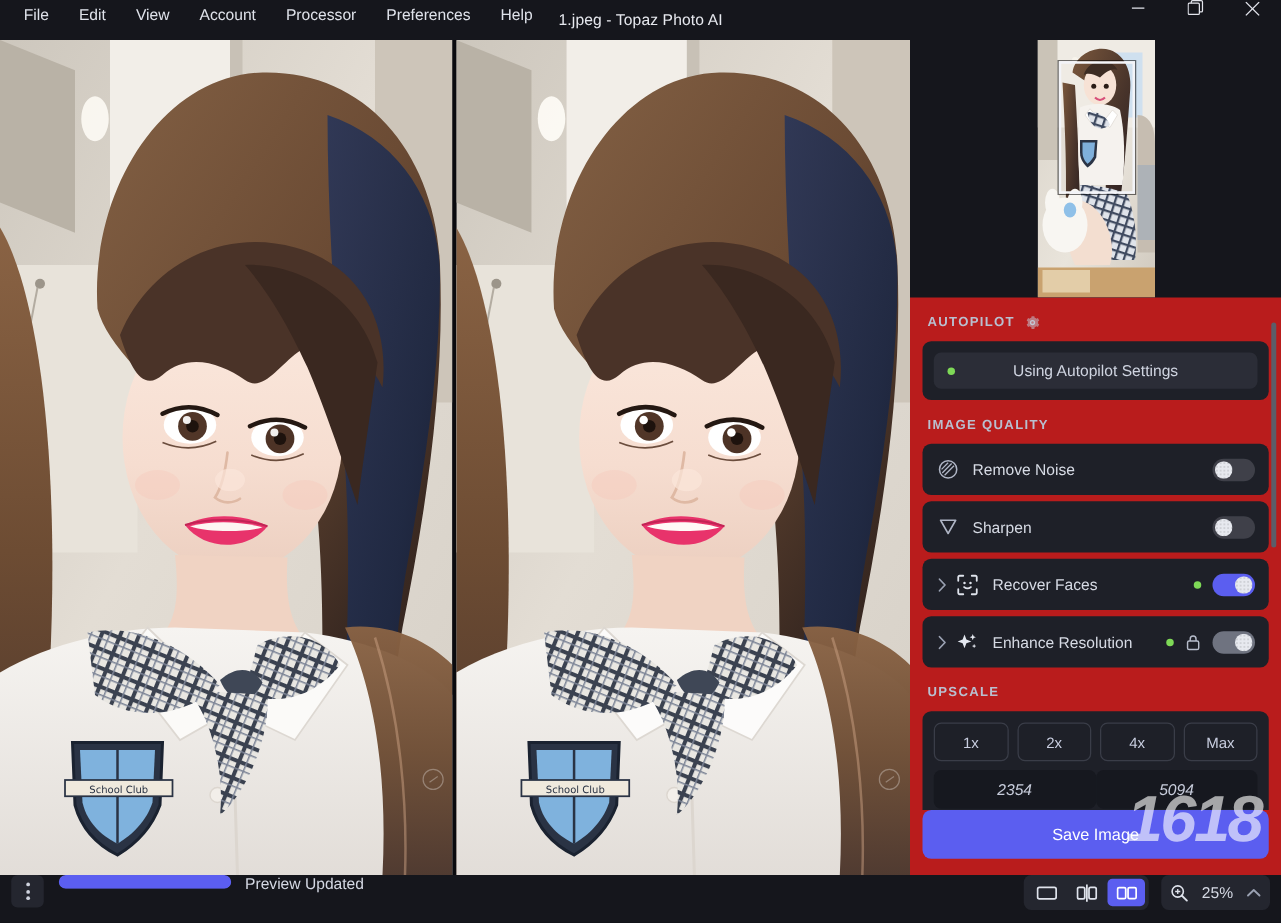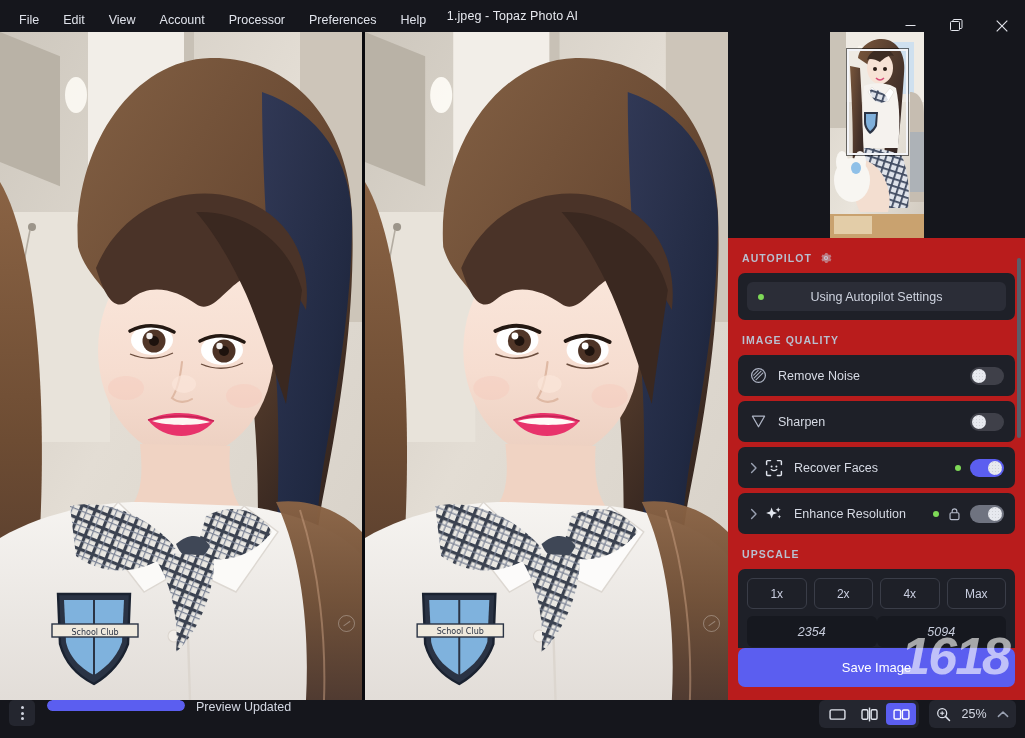--- a/index.html
+++ b/index.html
@@ -15,21 +15,21 @@
     position: relative;
     width: 1025px; height: 738px;
     background: #15161c;
     display: flex; flex-direction: column;
   }
 
   
   .titlebar {
     height: 32px; flex: 0 0 32px;
     background: #15161c;
-    display: flex; align-items: flex-end;
+    display: flex; align-items: flex-start;
     position: relative; z-index: 40;
   }
   .menu {
     display: flex; align-items: center;
     padding-left: 8px; gap: 2px;
   }
   .menu-item {
     font-size: 12.5px; color: #dfe2ea;
     padding: 5px 11px; border-radius: 4px;
     cursor: default; white-space: nowrap;

